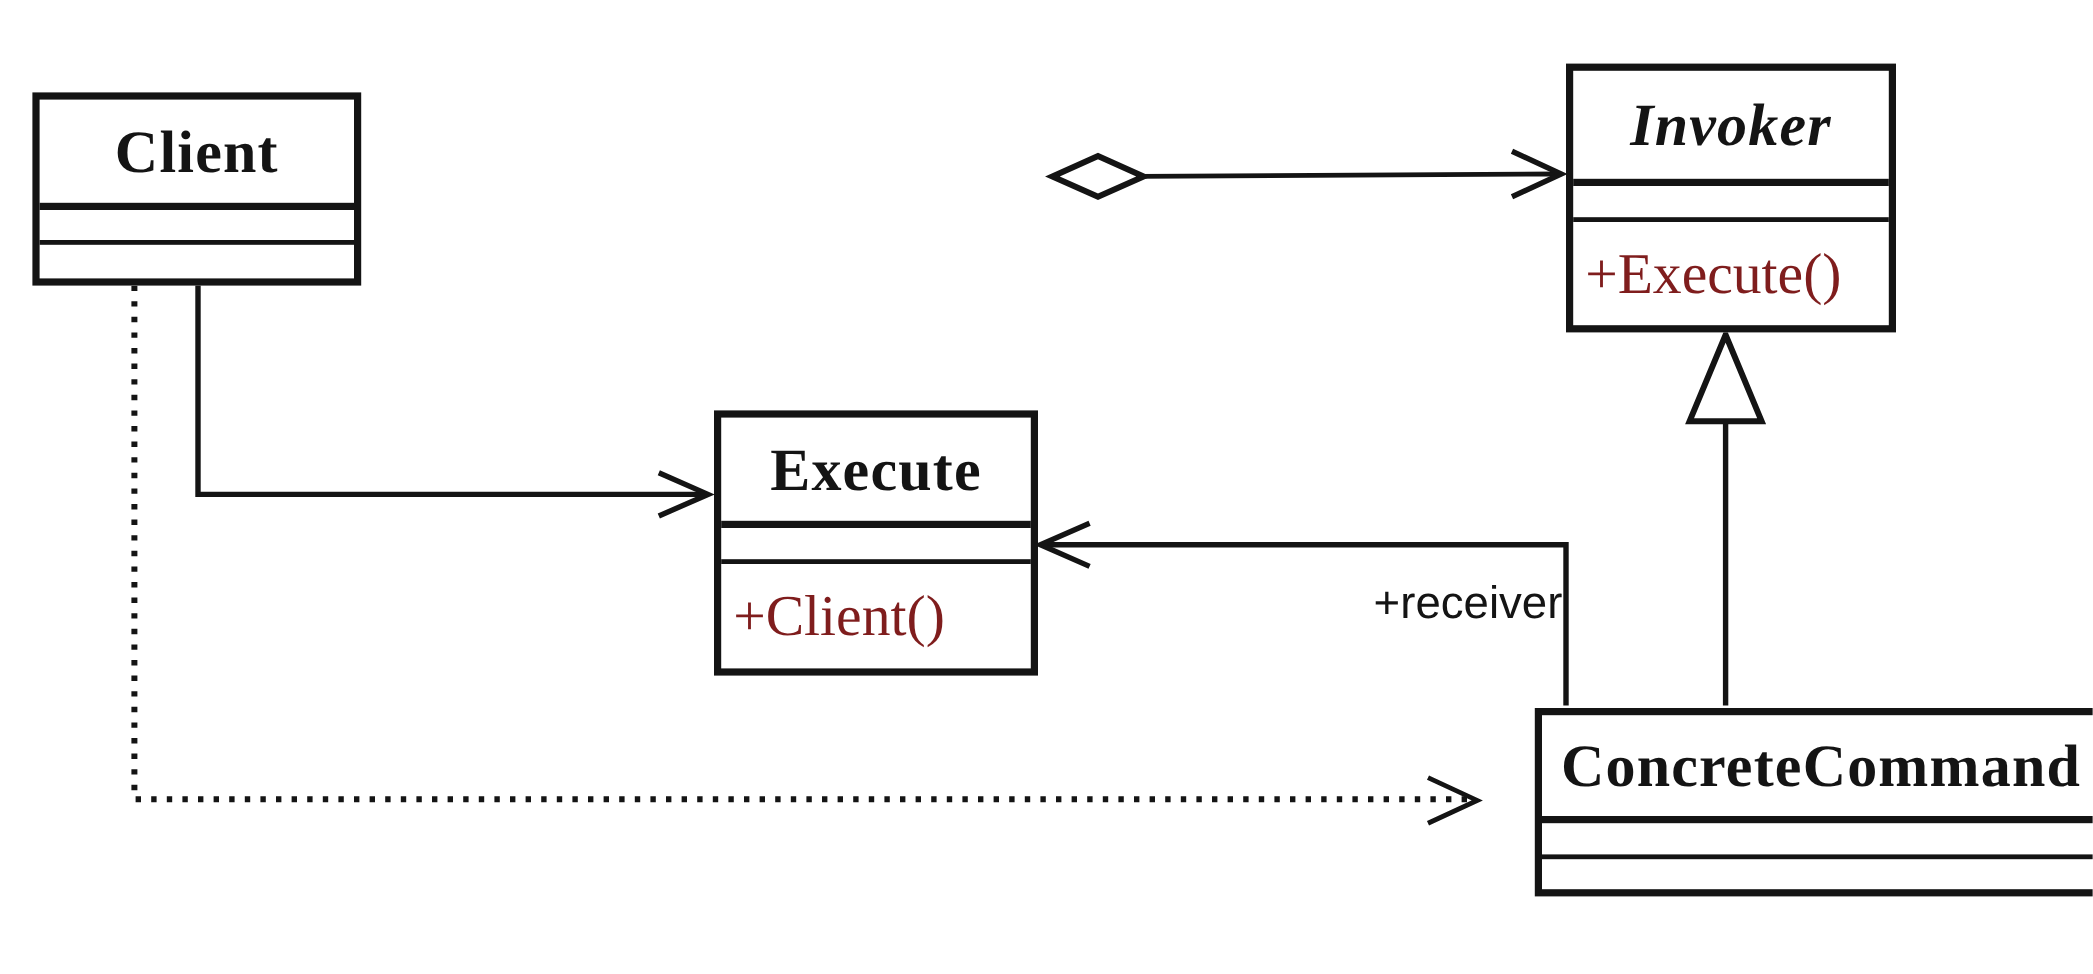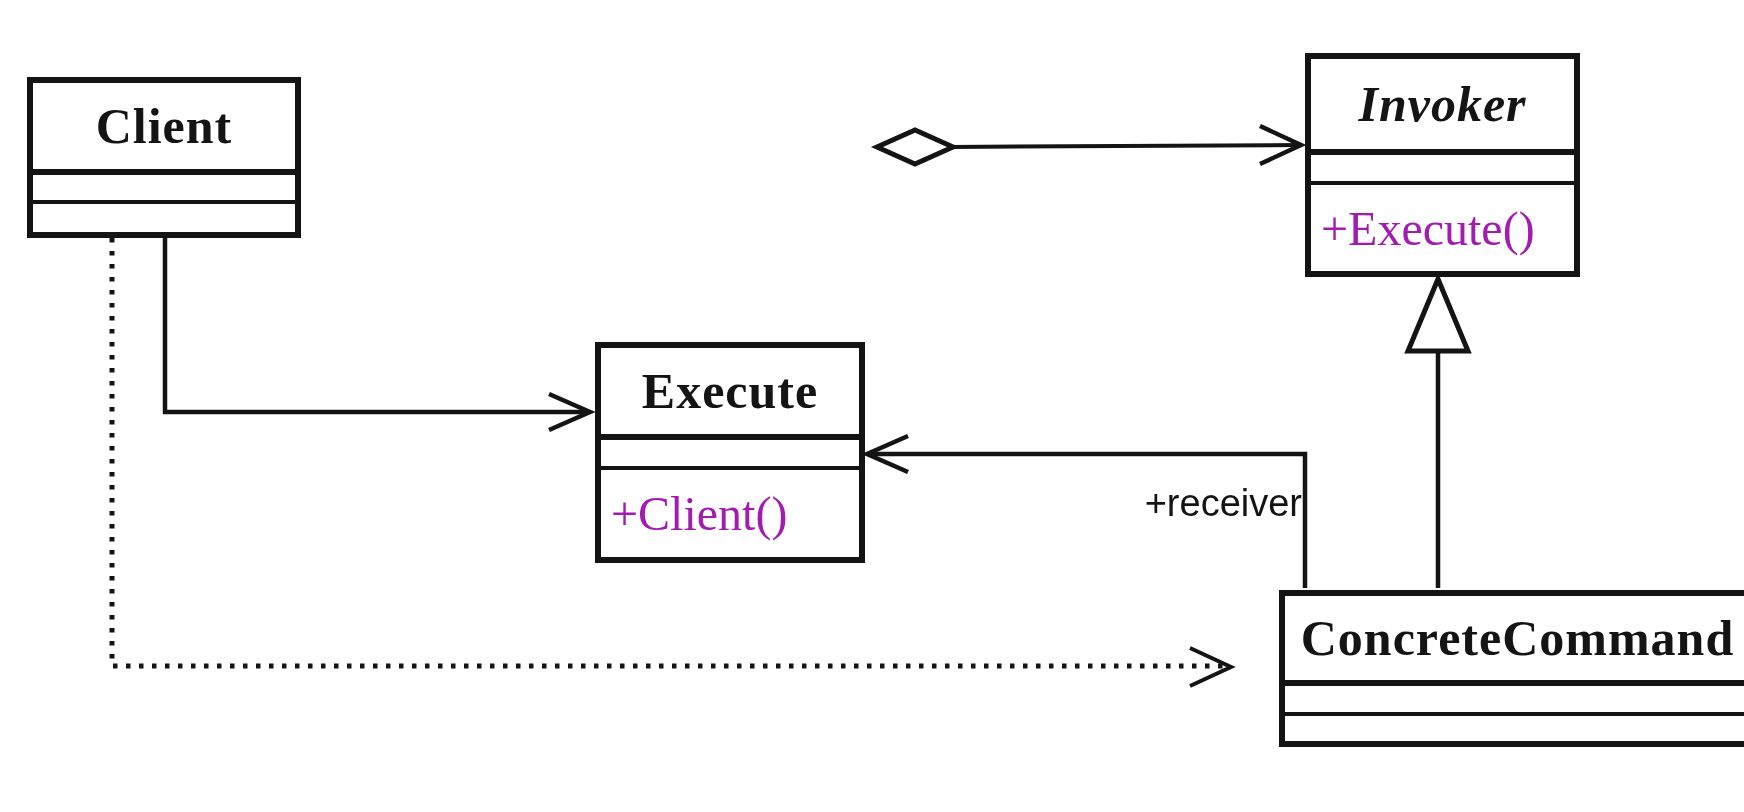--- a/index.html
+++ b/index.html
@@ -41,21 +41,21 @@
     box-sizing: content-box;
     border-top: 6px solid #141414;
   }
   .uml-methods {
     box-sizing: content-box;
     border-top: 4px solid #141414;
     flex: 1;
     display: flex;
     align-items: center;
     font-size: 48px;
-    color: #a21caf;
+    color: #7f1d1d;
     padding-left: 10px;
     white-space: nowrap;
   }
   .edge-label {
     position: absolute;
     font-family: "Liberation Sans", sans-serif;
     font-size: 38px;
     color: #141414;
     text-align: right;
     white-space: nowrap;

